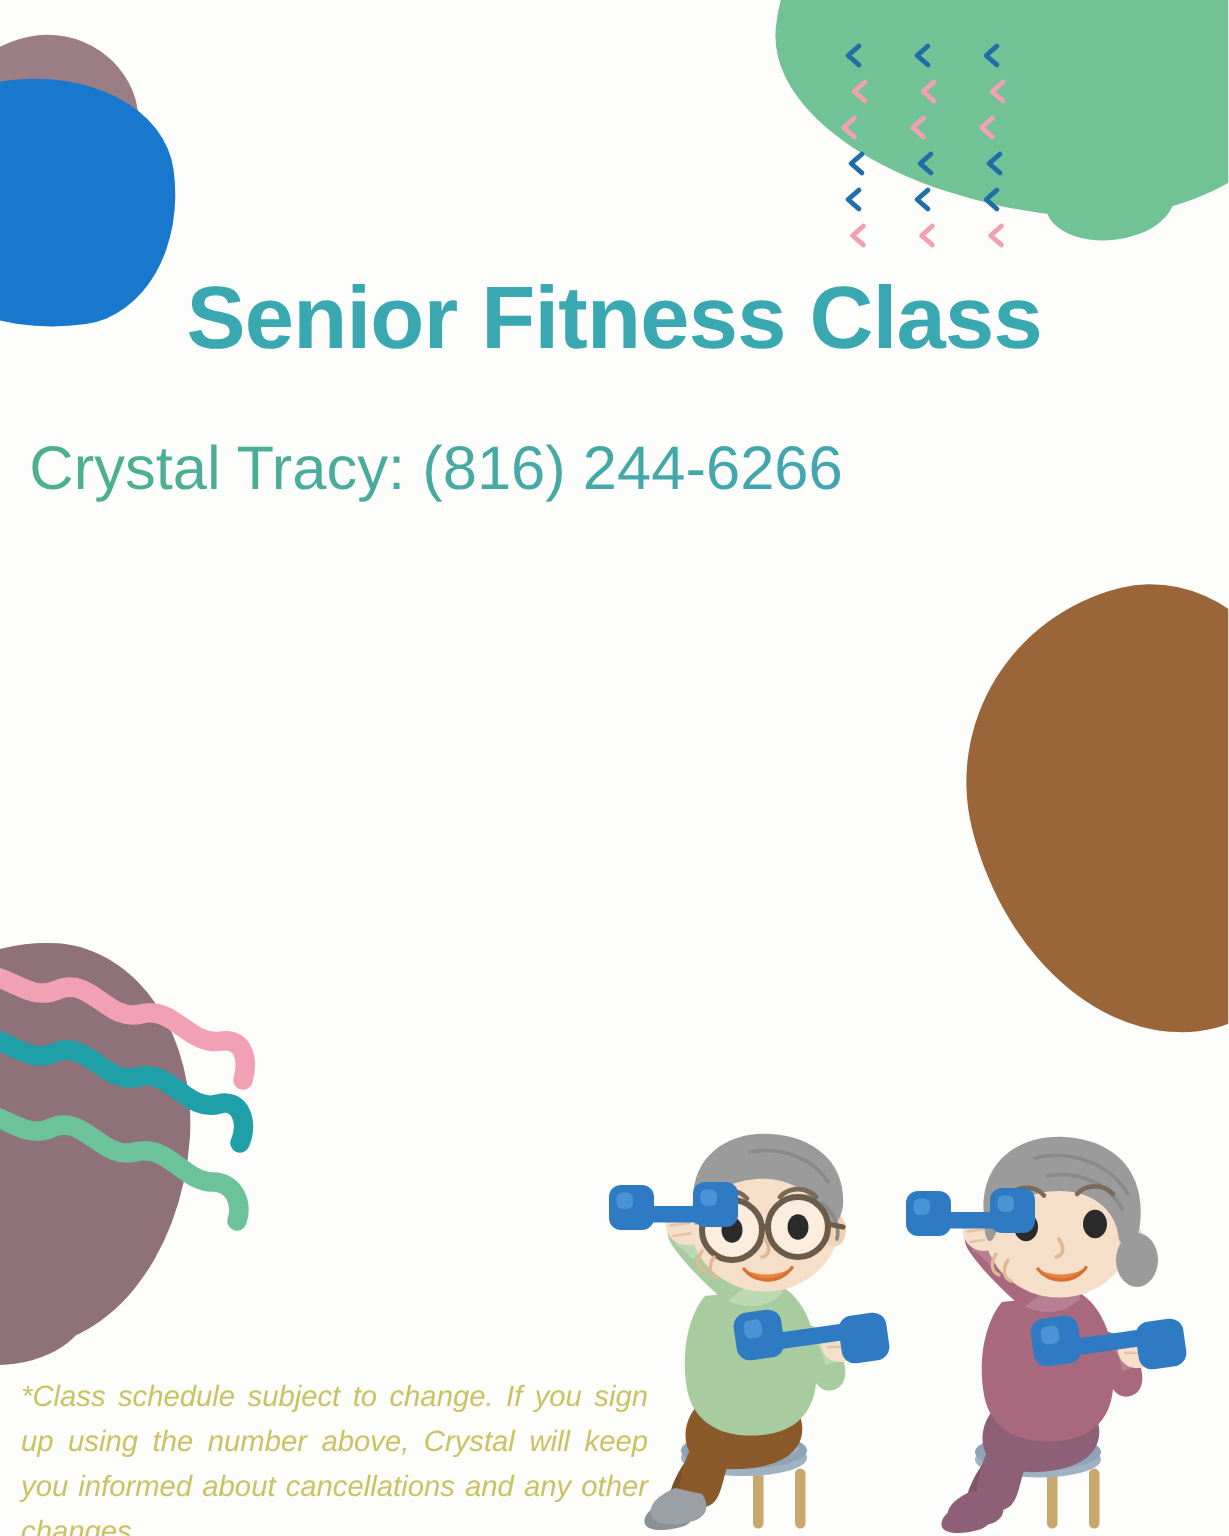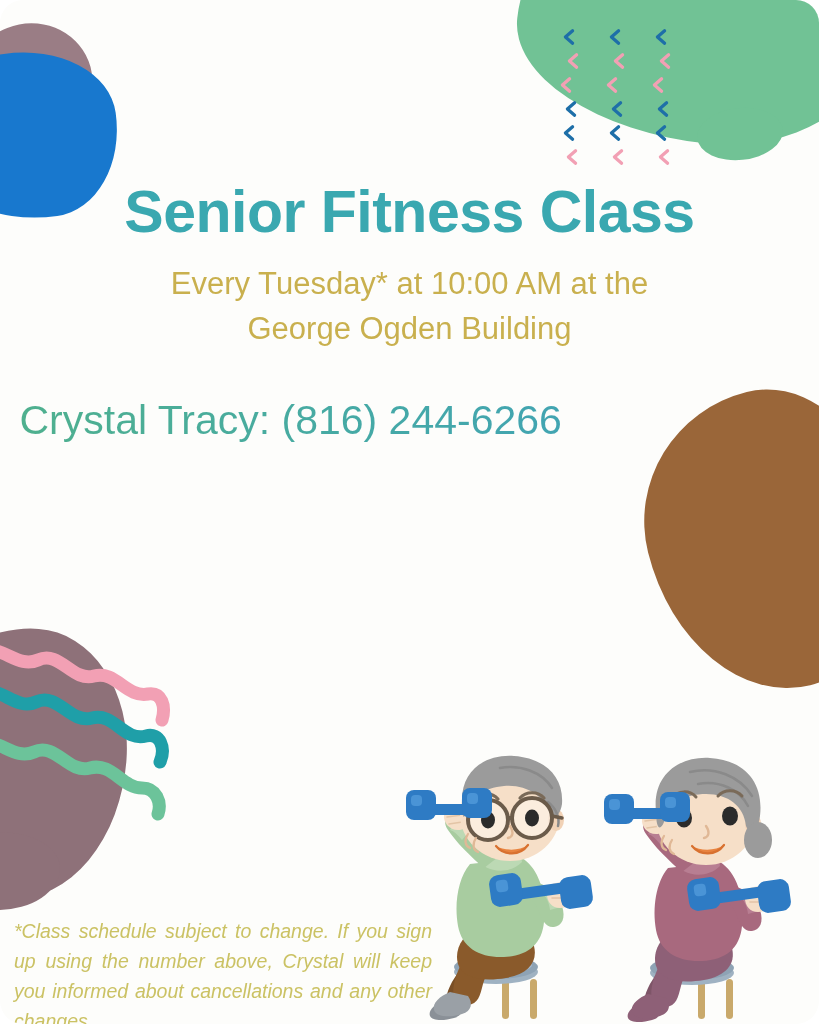--- a/index.html
+++ b/index.html
@@ -7,21 +7,20 @@
     padding: 0;
     background: #ffffff;
   }
   #poster {
     position: relative;
     width: 819px;
     height: 1024px;
     background: #FDFDFB;
     overflow: hidden;
     font-family: "Liberation Sans", sans-serif;
-    border-radius: 23px;
   }
 
   
   .deco { position: absolute; pointer-events: none; }
 
   
   .blob-tl-mauve {
     left: -56px; top: 28px;
     width: 150px; height: 122px;
     background: #9A7D85;
@@ -283,24 +282,20 @@
       <path d="M-12 18 C 10 4, 26 34, 48 24 C 70 14, 82 46, 104 40 C 126 34, 136 62, 158 58 C 172 56, 176 70, 172 84" stroke="#F2A0B4" stroke-width="13" stroke-linecap="round" fill="none"></path>
       <path d="M-14 60 C 8 44, 24 76, 46 66 C 68 56, 80 88, 102 82 C 124 76, 134 106, 156 100 C 170 96, 176 112, 170 126" stroke="#1F9FA8" stroke-width="13" stroke-linecap="round" fill="none"></path>
       <path d="M-16 110 C 6 96, 22 126, 44 116 C 66 106, 78 138, 100 132 C 122 126, 132 152, 152 152 C 166 152, 172 166, 168 178" stroke="#6CC39A" stroke-width="13" stroke-linecap="round" fill="none"></path>
     </svg>
   </div>
 
   <div class="content">
 
     <h1 class="title">Senior Fitness Class</h1>
 
-    <div class="subtitle">
-      <div>Every Tuesday* at 10:00 AM at the</div>
-      <div>George Ogden Building</div>
-    </div>
 
 
     <div class="contact-lead">
     </div>
 
     <div class="contact-name">Crystal Tracy: (816) 244-6266</div>
   </div>
 
   <p class="footnote">*Class schedule subject to change. If you sign up using the number above, Crystal will keep you informed about cancellations and any other changes.</p>
 

